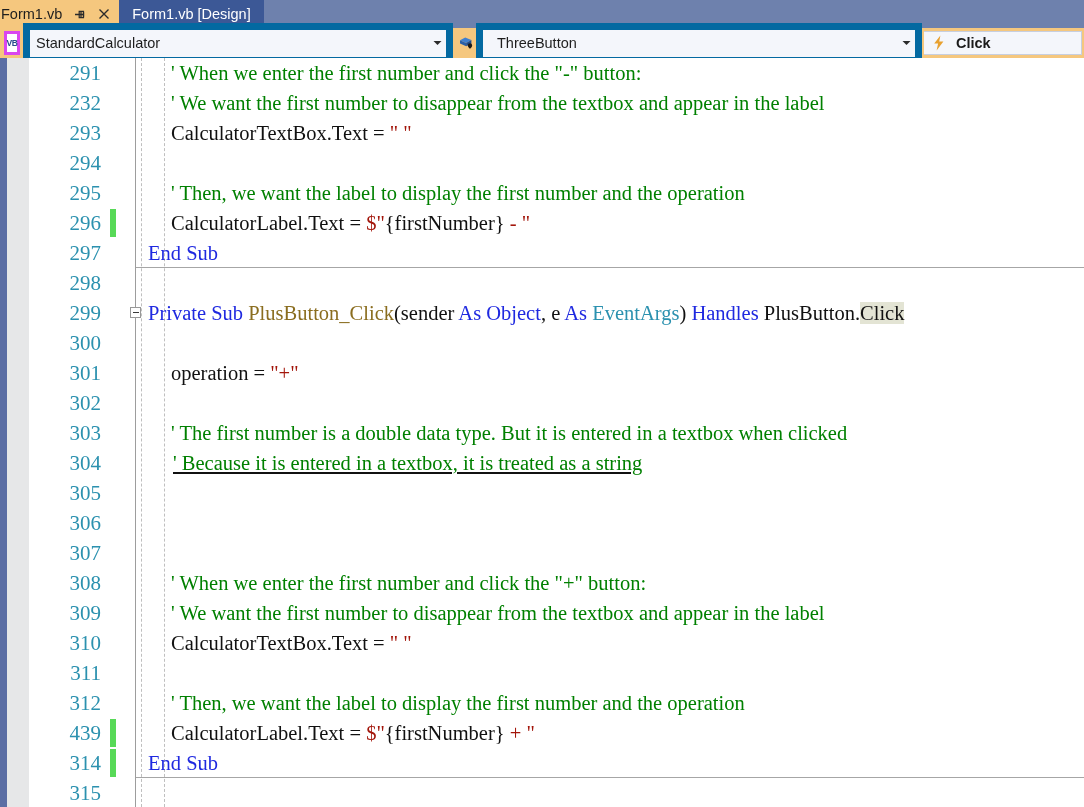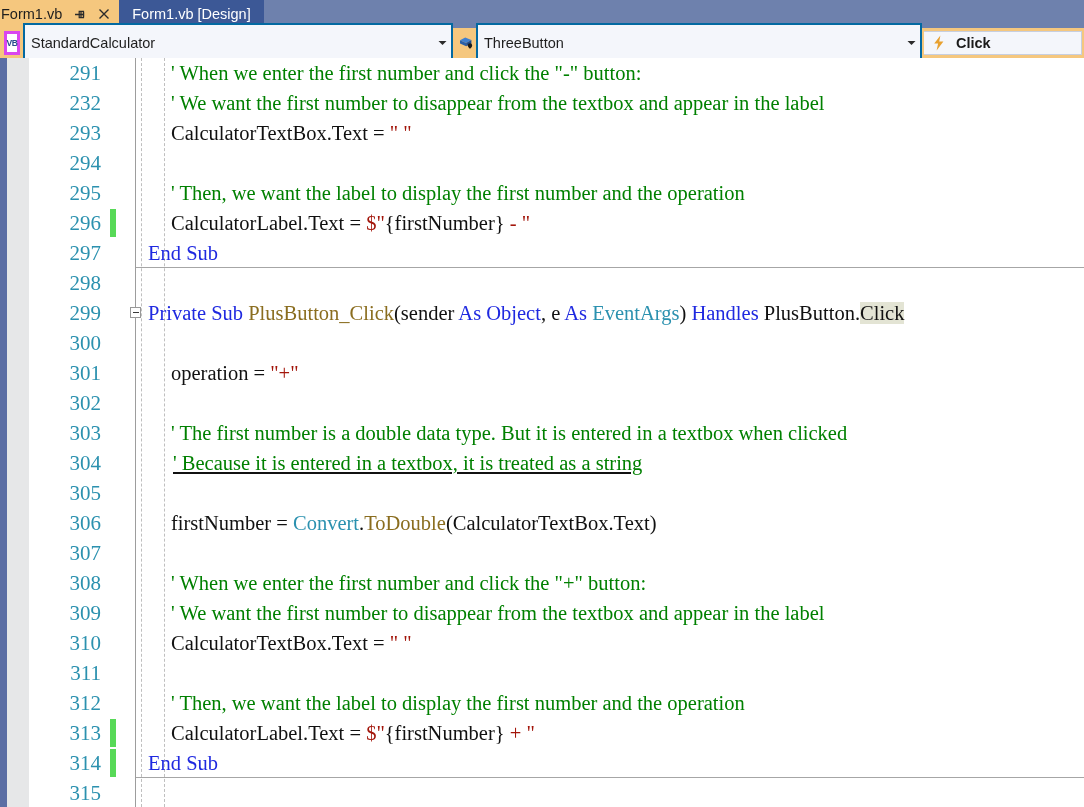--- a/index.html
+++ b/index.html
@@ -67,32 +67,32 @@
     left: 0; top: 28px;
     width: 1084px; height: 30px;
     background: #f5c77e;
     display: flex;
     align-items: center;
     box-sizing: border-box;
   }
   .nav-combo {
     height: 41px;
     background: #f4f6fb;
-    border: 2px solid #0369a1;
+    border: 7px solid #0369a1;
     box-sizing: border-box;
     display: flex;
     align-items: center;
     position: relative;
     margin: 0 0 0 3px;
     font-size: 14.5px;
     color: #1e1e1e;
     gap: 37px;
   }
   .nav-combo.type-combo { width: 430px; }
-  .nav-combo.member-combo { width: 446px; margin-left: 5px; }
+  .nav-combo.member-combo { width: 446px; margin-left: 5px; padding-left: 8px; }
   .nav-combo .combo-text {
     flex: 1;
     padding-left: 6px;
     white-space: nowrap;
     overflow: hidden;
     line-height: 22px;
   }
   .combo-arrow {
     width: 17px;
     height: 22px;
@@ -386,21 +386,20 @@
         </div>
         <div class="row">
           <span class="lineno">304</span>
           <span class="code-text" style="left: 173px; text-decoration: underline;"><span class="tk-cmt">' Because it is entered in a textbox, it is treated as a string</span></span>
         </div>
         <div class="row">
           <span class="lineno">305</span>
         </div>
         <div class="row">
           <span class="lineno">306</span>
-          <span class="code-text" style="left: 171px;"><span class="tk-plain">firstNumber </span><span class="tk-plain">= </span><span class="tk-type">Convert</span><span class="tk-plain">.</span><span class="tk-meth">ToDouble</span><span class="tk-plain">(CalculatorTextBox.Text)</span></span>
         </div>
         <div class="row">
           <span class="lineno">307</span>
           <span class="code-text" style="left: 171px;"></span>
         </div>
         <div class="row">
           <span class="lineno">308</span>
           <span class="code-text" style="left: 171px;"><span class="tk-cmt">' When we enter the first number and click the "+" button:</span></span>
         </div>
         <div class="row">
@@ -413,21 +412,21 @@
         </div>
         <div class="row">
           <span class="lineno">311</span>
           <span class="code-text" style="left: 171px;"></span>
         </div>
         <div class="row">
           <span class="lineno">312</span>
           <span class="code-text" style="left: 171px;"><span class="tk-cmt">' Then, we want the label to display the first number and the operation</span></span>
         </div>
         <div class="row">
-          <span class="lineno">313</span>
+          <span class="lineno">439</span>
           <span class="changebar"></span>
           <span class="code-text" style="left: 171px;"><span class="tk-plain">CalculatorLabel.Text </span><span class="tk-plain">= </span><span class="tk-str">$"</span><span class="tk-plain">{firstNumber}</span><span class="tk-str"> + "</span></span>
         </div>
         <div class="row">
           <span class="lineno">314</span>
           <span class="changebar"></span>
           <span class="sep-line"></span>
           <span class="code-text" style="left: 148px;"><span class="tk-kw">End Sub</span></span>
         </div>
         <div class="row">

